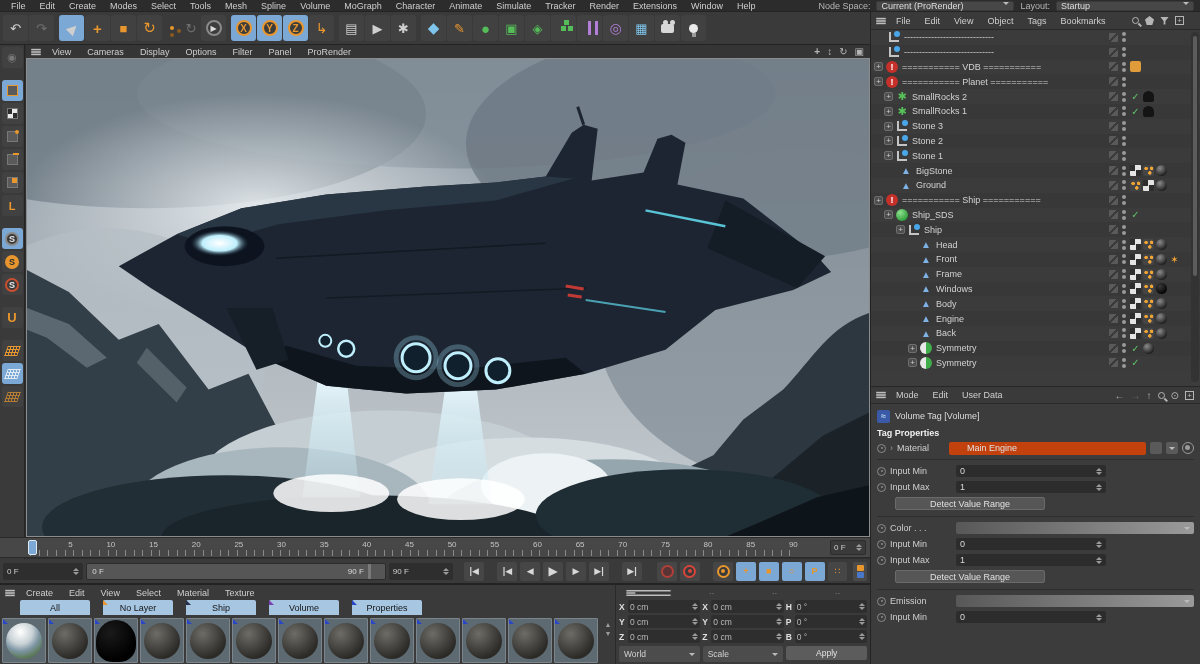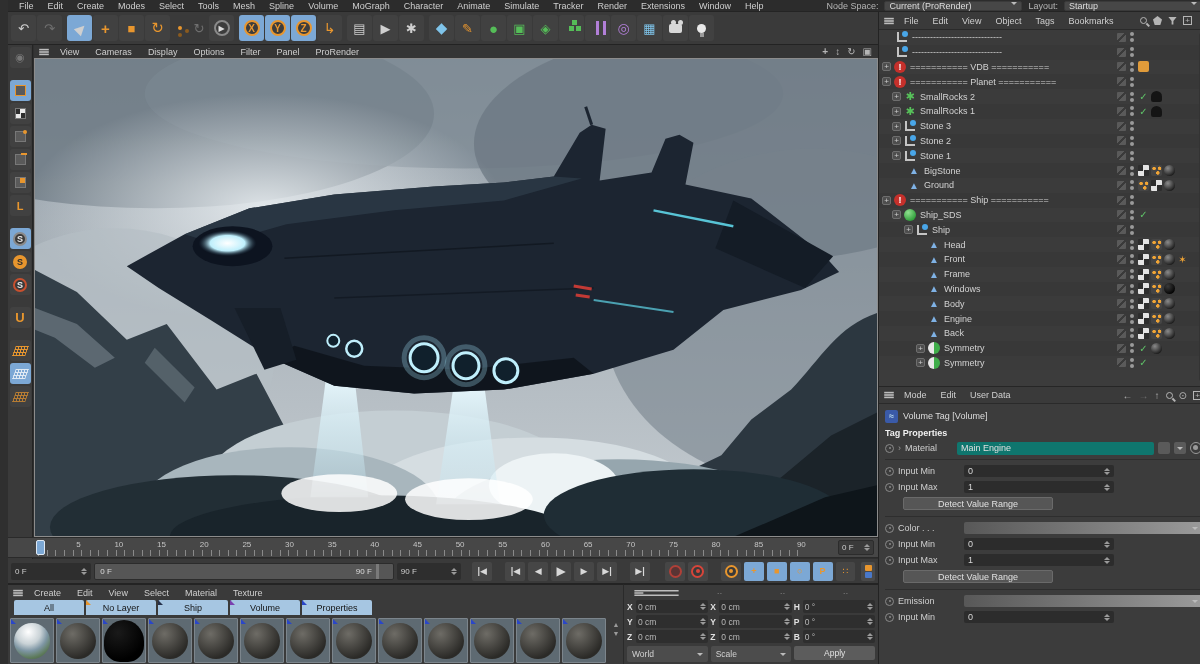--- a/index.html
+++ b/index.html
@@ -1,18 +1,18 @@
 <!DOCTYPE html>
 <html><head>
 <meta charset="utf-8">
 <style>
   *{margin:0;padding:0;box-sizing:border-box;}
   html,body{width:1200px;height:664px;overflow:hidden;background:#2f2f2f;
     font-family:"Liberation Sans","DejaVu Sans",sans-serif;color:#c8c8c8;}
-  .app{position:absolute;inset:0;margin-left:8px;}
+  .app{position:absolute;inset:0;}
   
   .menubar{position:absolute;left:0;top:0;width:1200px;height:12px;background:#2c2c2c;
     display:flex;align-items:center;font-size:9px;color:#cfcfcf;border-bottom:1px solid #242424;}
   .menubar .menus{display:flex;gap:0;padding-left:4px;}
   .menubar .menu-item{padding:0 7px;cursor:default;}
   .menubar .right{margin-left:auto;display:flex;align-items:center;gap:6px;padding-right:6px;}
   .ns-label{color:#b5b5b5;}
   .ns-select{background:#474747;border:1px solid #3a3a3a;border-radius:2px;height:10px;line-height:9px;
     padding:0 4px;min-width:138px;display:flex;justify-content:space-between;align-items:flex-start;color:#ddd;}
   .caret{width:0;height:0;border-left:3px solid transparent;border-right:3px solid transparent;border-top:3px solid #bbb;display:inline-block;}
@@ -90,21 +90,21 @@
   .reccirc.bright{border-color:#d8453a;background:#3a3a3a;position:relative;}
   .reccirc.bright::after{content:"";position:absolute;left:2.5px;top:2.5px;width:4px;height:4px;border-radius:50%;background:#d8453a;}
   .keycirc{width:13px;height:13px;border-radius:50%;border:2px solid #e8962e;background:#3a3a3a;position:relative;}
   .keycirc::after{content:"";position:absolute;left:2.5px;top:2.5px;width:4px;height:4px;border-radius:50%;background:#e8962e;}
   .dkey{width:15px;height:19px;background:#4a4a4a;border-radius:2px;display:flex;flex-direction:column;align-items:center;justify-content:center;gap:1px;}
   .dkey i{width:7px;height:6px;border-radius:1px;}
   
   .matpanel{position:absolute;left:0;top:584px;width:615px;height:80px;background:#3a3a3a;border-top:1px solid #232323;}
   .matmenu{height:15px;display:flex;align-items:center;font-size:9px;color:#cfcfcf;gap:0;padding-left:4px;}
   .matmenu .menu-item{padding:0 8px;}
-  .mattabs{height:15px;display:flex;gap:2px;padding-left:6px;}
+  .mattabs{height:15px;display:flex;gap:13px;padding-left:20px;}
   .mtab{min-width:70px;padding:0 10px;background:#a6c6e2;color:#141414;font-size:9px;display:flex;align-items:center;justify-content:center;
     border-radius:2px 2px 0 0;position:relative;}
   .mtab::before{content:"";position:absolute;left:0;top:0;border-style:solid;border-width:5px 5px 0 0;border-color:transparent;}
   .mtab.c-or::before{border-color:#e8962e transparent transparent transparent;border-width:5px 0 0 5px;border-color:transparent transparent transparent #e8962e;}
   .mtab.c-dk::before{border-width:5px 0 0 5px;border-color:transparent transparent transparent #25304a;}
   .mtab.c-pu::before{border-width:5px 0 0 5px;border-color:transparent transparent transparent #7a3fb0;}
   .mtab.c-bl::before{border-width:5px 0 0 5px;border-color:transparent transparent transparent #2a46c8;}
   .thumbs{display:flex;gap:2px;padding:3px 2px 0 2px;}
   .thumb{width:44px;height:45px;background:#5e6a72;border:1px solid #7c858c;border-radius:1px;position:relative;display:flex;align-items:center;justify-content:center;}
   .thumb::before{content:"";position:absolute;left:0;top:0;border-style:solid;border-width:5px 0 0 5px;border-color:transparent transparent transparent #2a46c8;}
@@ -178,21 +178,21 @@
   .atab{padding:1px 9px;border-radius:2px;background:#545454;color:#cfcfcf;}
   .atab.on{background:#7ca8d5;color:#fff;}
   .sechead{font-weight:bold;color:#f0f0f0;height:15px;display:flex;align-items:center;}
   .arow{display:flex;align-items:center;height:16px;gap:4px;}
   .adot{width:9px;height:9px;border-radius:50%;border:1px solid #8a8a8a;position:relative;flex:none;}
   .adot::after{content:"";position:absolute;left:2.5px;top:2.5px;width:2px;height:2px;border-radius:50%;background:#8a8a8a;}
   .alabel{width:62px;color:#cfcfcf;flex:none;}
   .afield{flex:1;height:12px;background:#2c2c2c;border-radius:2px;display:flex;align-items:center;justify-content:space-between;padding:0 4px;color:#d8d8d8;}
   .afield.short{max-width:150px;}
   .gradbar{flex:1;height:12px;border-radius:2px;background:linear-gradient(90deg,#585858,#9a9a9a);display:flex;align-items:center;justify-content:flex-end;padding-right:4px;}
-  .matfield{flex:1;height:13px;background:#0f766e;border-radius:2px;display:flex;align-items:center;padding:0 4px;color:#e0e0e0;}
+  .matfield{flex:1;height:13px;background:#c2410c;border-radius:2px;display:flex;align-items:center;padding:0 18px;color:#e0e0e0;}
   .sqbtn{width:12px;height:12px;background:#5a5a5a;border-radius:2px;flex:none;display:flex;align-items:center;justify-content:center;}
   .circbtn{width:12px;height:12px;border-radius:50%;border:1.5px solid #9a9a9a;flex:none;position:relative;}
   .circbtn::after{content:"";position:absolute;left:2px;top:2px;width:5px;height:5px;border-radius:50%;background:#9a9a9a;}
   .detect{margin:2px 0 3px 18px;width:150px;height:13px;background:#565656;border:1px solid #6a6a6a;border-radius:2px;
     display:flex;align-items:center;justify-content:center;color:#e0e0e0;}
   .asep{height:4px;border-bottom:1px solid #2e2e2e;margin-bottom:3px;}
 </style>
 </head>
 <body>
 

